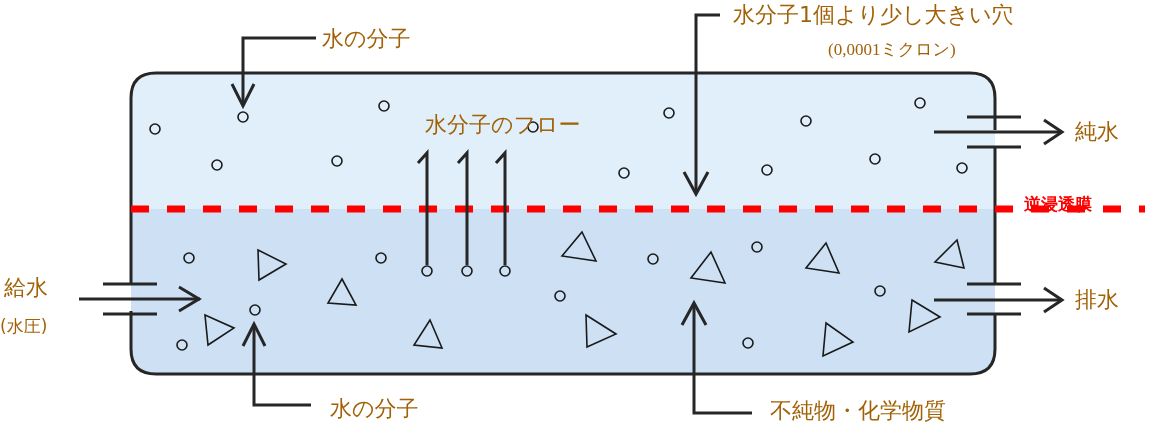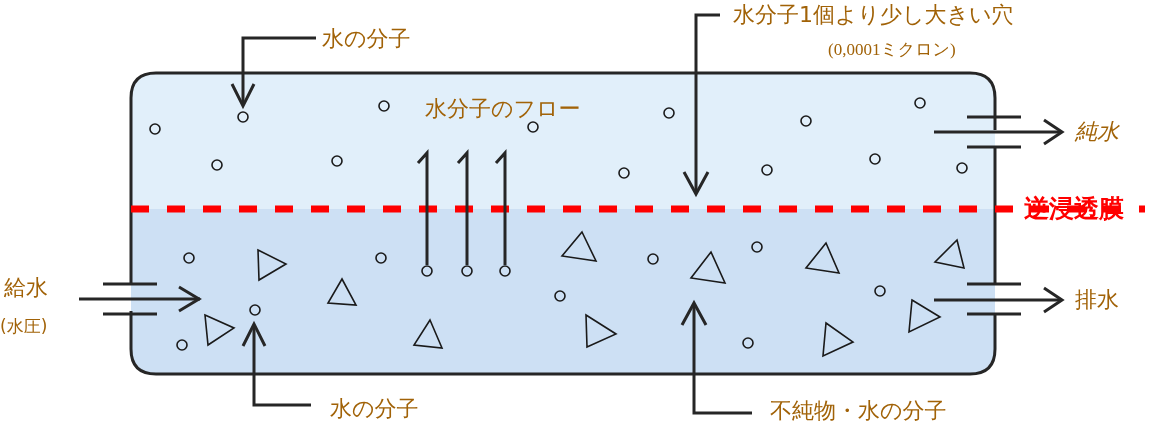--- a/index.html
+++ b/index.html
@@ -2,21 +2,21 @@
 <html><head>
   <meta charset="utf-8">
   <style>
     html, body { margin: 0; padding: 0; background: #ffffff; }
     body { width: 1163px; height: 429px; overflow: hidden; position: relative;
            font-family: "DejaVu Sans", "Liberation Sans", sans-serif; }
     #stage { position: absolute; left: 0; top: 0; width: 1163px; height: 429px; }
     .lbl { position: absolute; color: #a16207; white-space: nowrap; line-height: 1; }
     .lbl-lg { font-size: 22px; }
     .lbl-sm { font-size: 17px; }
-    .lbl-red { color: #ff0000; font-weight: bold; font-size: 25px; }
+    .lbl-red { color: #ff0000; font-weight: bold; font-size: 17px; }
   </style>
 </head>
 <body>
 
 <svg id="stage" viewBox="0 0 1163 429" xmlns="http://www.w3.org/2000/svg">
   <defs>
     <clipPath id="tankClip">
       <rect x="131" y="73" width="864" height="301" rx="25" ry="25"></rect>
     </clipPath>
   </defs>
@@ -116,20 +116,20 @@
 
   <g stroke="#262626" stroke-width="3" fill="none">
     <polyline points="752,413 694,413 694,304"></polyline>
     <polyline points="682,325 694,303 706,325"></polyline>
   </g>
 </svg>
 
 <div class="lbl lbl-lg" style="left:322px; top:28px;">水の分子</div>
 <div class="lbl lbl-lg" style="left:733px; top:4px;">水分子1個より少し大きい穴</div>
 <div class="lbl lbl-sm" style="left:828px; top:41px;font-family:Liberation Serif, serif;">(0,0001ミクロン)</div>
-<div class="lbl lbl-lg" style="left:425px; top:98px;">水分子のフロー</div>
-<div class="lbl lbl-lg" style="left:1075px; top:121px;font-style:italic;">純水</div>
+<div class="lbl lbl-lg" style="left:425px; top:114px;">水分子のフロー</div>
+<div class="lbl lbl-lg" style="left:1075px; top:121px;">純水</div>
 <div class="lbl lbl-red" style="left:1024px; top:196px;">逆浸透膜</div>
 <div class="lbl lbl-lg" style="left:4px; top:277px;">給水</div>
 <div class="lbl lbl-sm" style="left:0px; top:318px;">(水圧)</div>
 <div class="lbl lbl-lg" style="left:1075px; top:289px;text-align:center;">排水</div>
 <div class="lbl lbl-lg" style="left:330px; top:398px;">水の分子</div>
-<div class="lbl lbl-lg" style="left:770px; top:400px;">不純物・水の分子</div>
+<div class="lbl lbl-lg" style="left:770px; top:400px;">不純物・化学物質</div>
 
 </body></html>

